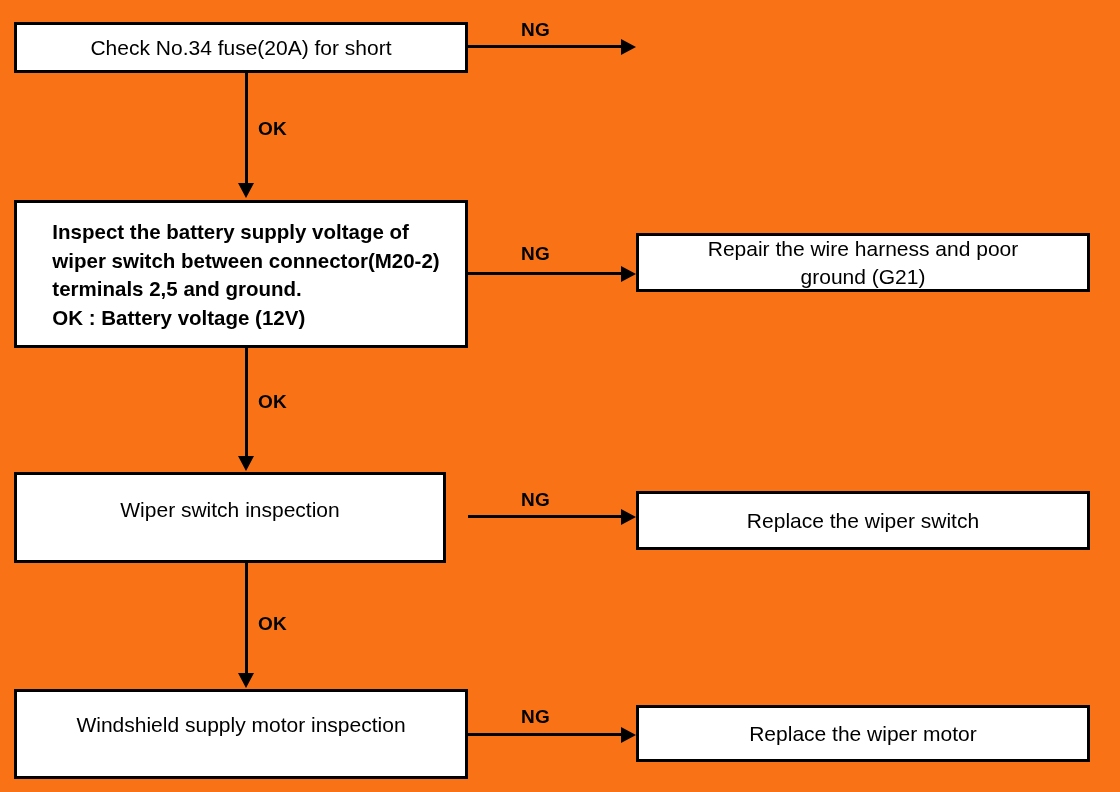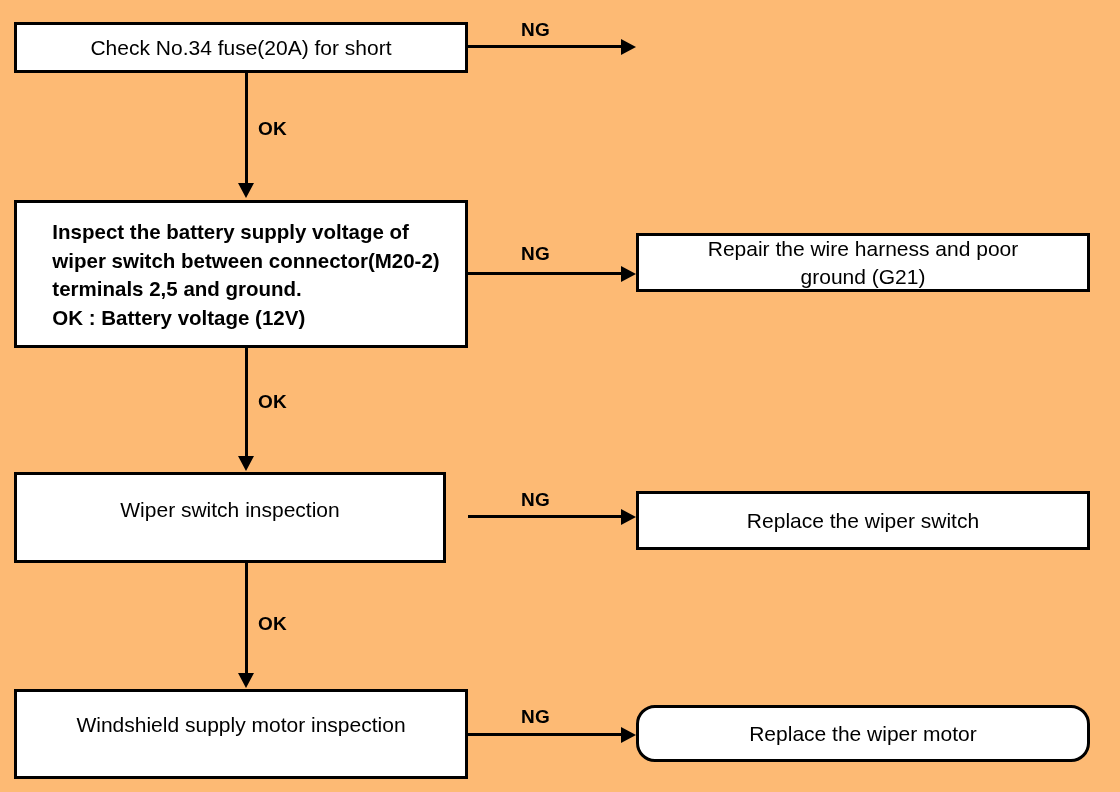--- a/index.html
+++ b/index.html
@@ -4,21 +4,21 @@
 <style>
   html, body {
     margin: 0;
     padding: 0;
     background: #ffffff;
   }
   #canvas {
     position: relative;
     width: 1120px;
     height: 792px;
-    background: #fdba74;
+    background: #f97316;
     font-family: "Liberation Sans", sans-serif;
     overflow: hidden;
   }
   .box {
     position: absolute;
     box-sizing: border-box;
     border: 3px solid #000000;
     background: #ffffff;
     color: #000000;
     display: flex;
@@ -147,17 +147,17 @@
   <div class="edge-label" style="left:258px; top:613px;">OK</div>
 
   <div class="box test" style="left:14px; top:689px; width:454px; height:90px; padding-top:19px;">
     <span class="txt">Windshield supply motor inspection</span>
   </div>
 
   <div class="hline" style="left:468px; top:733px; width:158px;"></div>
   <div class="arrow-right" style="left:621px; top:727px;"></div>
   <div class="edge-label" style="left:521px; top:706px;">NG</div>
 
-  <div class="box action" style="left:636px; top:705px; width:454px; height:57px;border-radius:19px;">
+  <div class="box action" style="left:636px; top:705px; width:454px; height:57px;">
     <span class="txt">Replace the wiper motor</span>
   </div>
 
 </div>
 
 </body></html>

